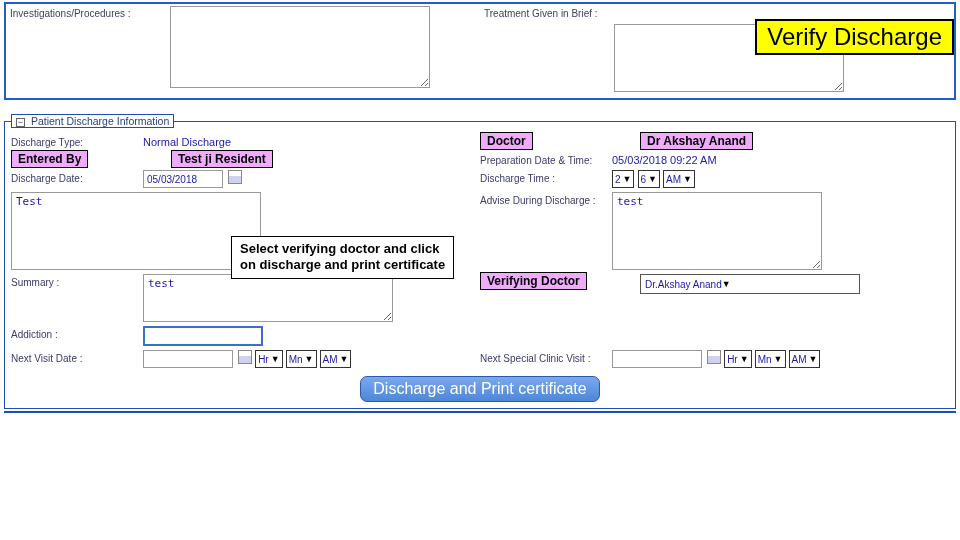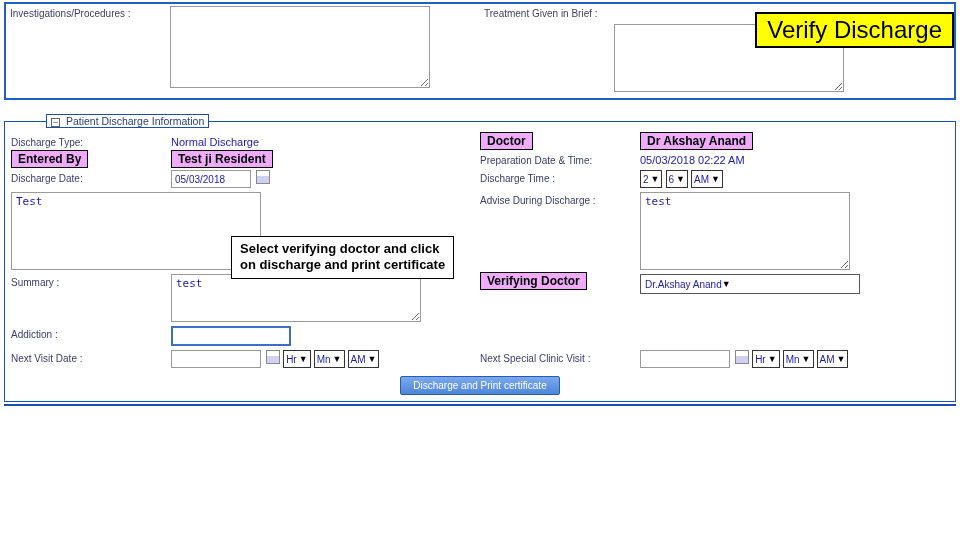--- a/index.html
+++ b/index.html
@@ -38,55 +38,54 @@
     resize: both;
     overflow: auto;
     font-family: Arial, sans-serif;
     font-size: 11px;
     padding: 2px;
   }
   .ta1 { width: 260px; height: 82px; }
   .ta2 { width: 230px; height: 68px; margin-top: 18px; }
   .verify-banner {
     position: absolute;
-    top: 8px;
+    top: 15px;
     right: 0;
     background: #ffff00;
     border: 2px solid #000;
     padding: 2px 10px;
     font-size: 24px;
     font-family: Arial, sans-serif;
   }
   fieldset.pdi {
     border: 1.5px solid #1a4fb0;
     margin: 14px 4px 2px 4px;
     padding: 6px 6px 2px 6px;
     position: relative;
   }
   fieldset.pdi legend {
     font-size: 10.5px;
     color: #284080;
     padding: 0 4px;
     background: #fff;
     border: 1px solid #1a4fb0;
-    margin-left: 35px;
   }
   .minus-sq {
     display: inline-block;
     width: 9px; height: 9px;
     border: 1px solid #666;
     text-align: center;
     line-height: 7px;
     font-size: 9px;
     margin-right: 3px;
     vertical-align: middle;
   }
   .row { display: flex; align-items: flex-start; margin-bottom: 4px; }
   .cell-label {
-    width: 160px;
+    width: 132px;
     color: #3a3a6a;
     font-size: 10px;
     padding-top: 3px;
   }
   .cell-val {
     color: #1a1aaa;
     font-size: 11px;
     padding-top: 2px;
   }
   .half { width: 50%; display: flex; align-items: flex-start; }
@@ -185,23 +184,23 @@
   .down-tri { font-size: 9px; color: #000; }
   .footer-row {
     display: flex;
     justify-content: center;
     margin-top: 4px;
     padding: 4px 0;
   }
   .discharge-btn {
     background: linear-gradient(#7aa8f0, #4f86d8);
     border: 1px solid #2a5aaa;
-    border-radius: 2px;
+    border-radius: 7px;
     color: #fff;
-    font-size: 10px;
+    font-size: 16px;
     padding: 3px 12px;
     cursor: pointer;
   }
   .bottom-border {
     border-top: 2px solid #1a4fb0;
     margin: 2px 4px 0 4px;
   }
 </style>
 </head>
 <body>
@@ -235,21 +234,21 @@
     </div>
   </div>
 
   <div class="row">
     <div class="half">
       <div style="width:160px"><span class="ann-label-inline">Entered By</span></div>
       <div><span class="ann-label-inline">Test ji Resident</span></div>
     </div>
     <div class="half">
       <div class="cell-label">Preparation Date &amp; Time:</div>
-      <div class="cell-val">05/03/2018 02:22 AM</div>
+      <div class="cell-val">05/03/2018 09:22 AM</div>
     </div>
   </div>
 
   <div class="row">
     <div class="half">
       <div class="cell-label">Discharge Date:</div>
       <div>
         <input class="date-input" value="05/03/2018" style="">
         <span class="cal-icon"></span>
       </div>

